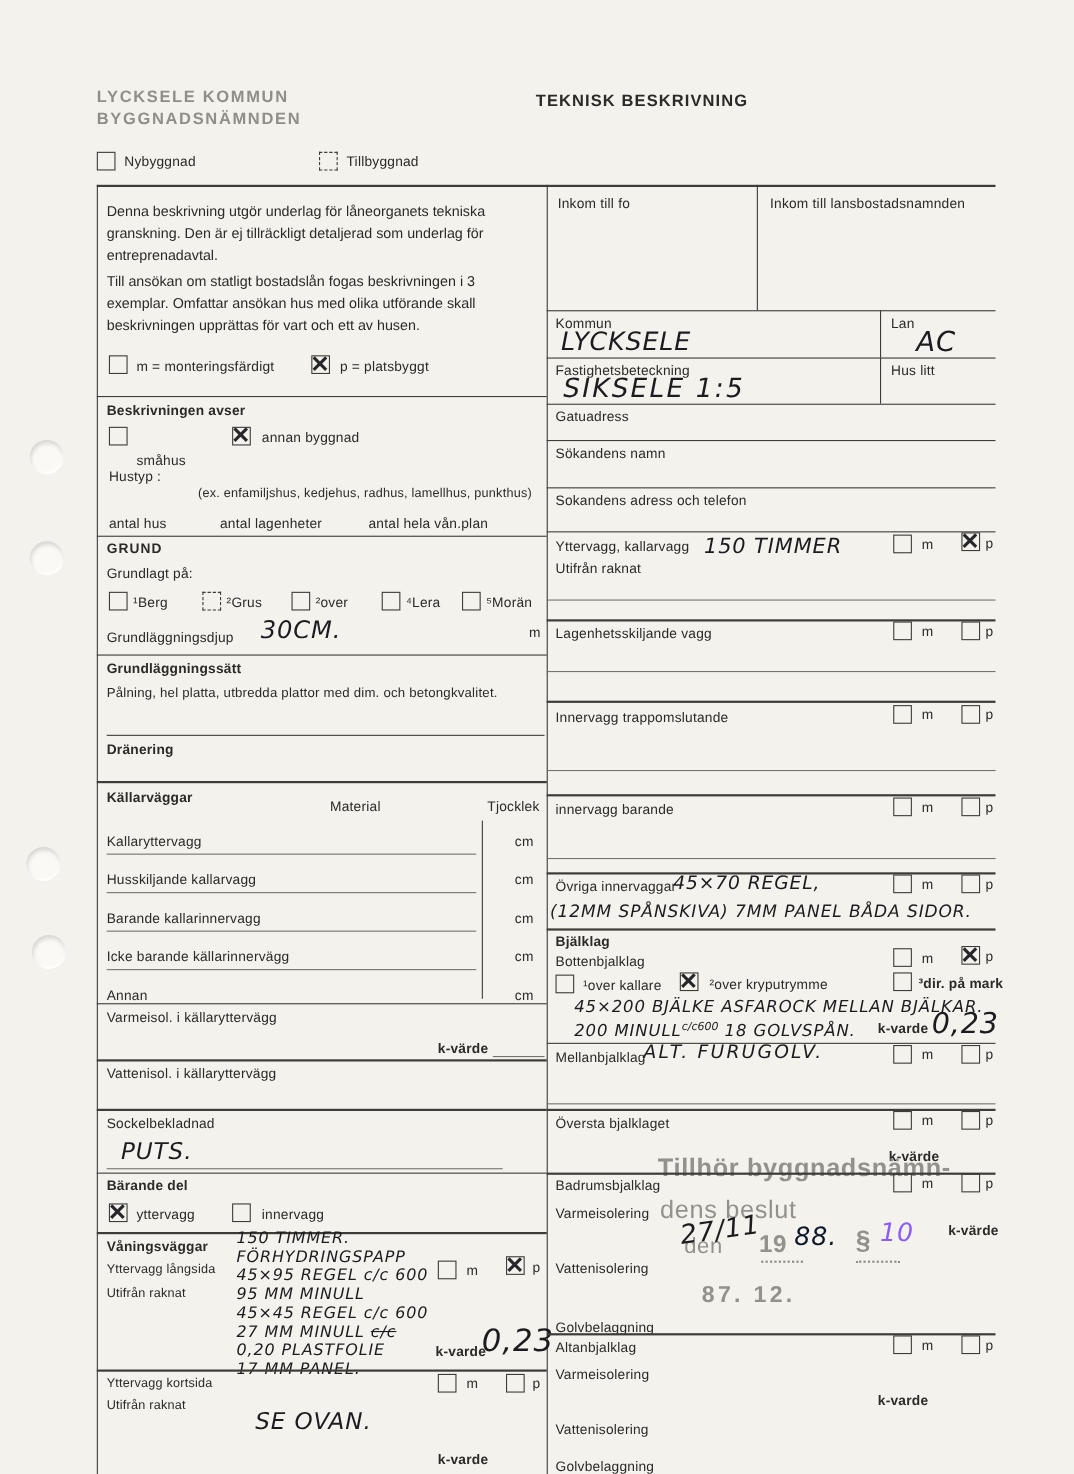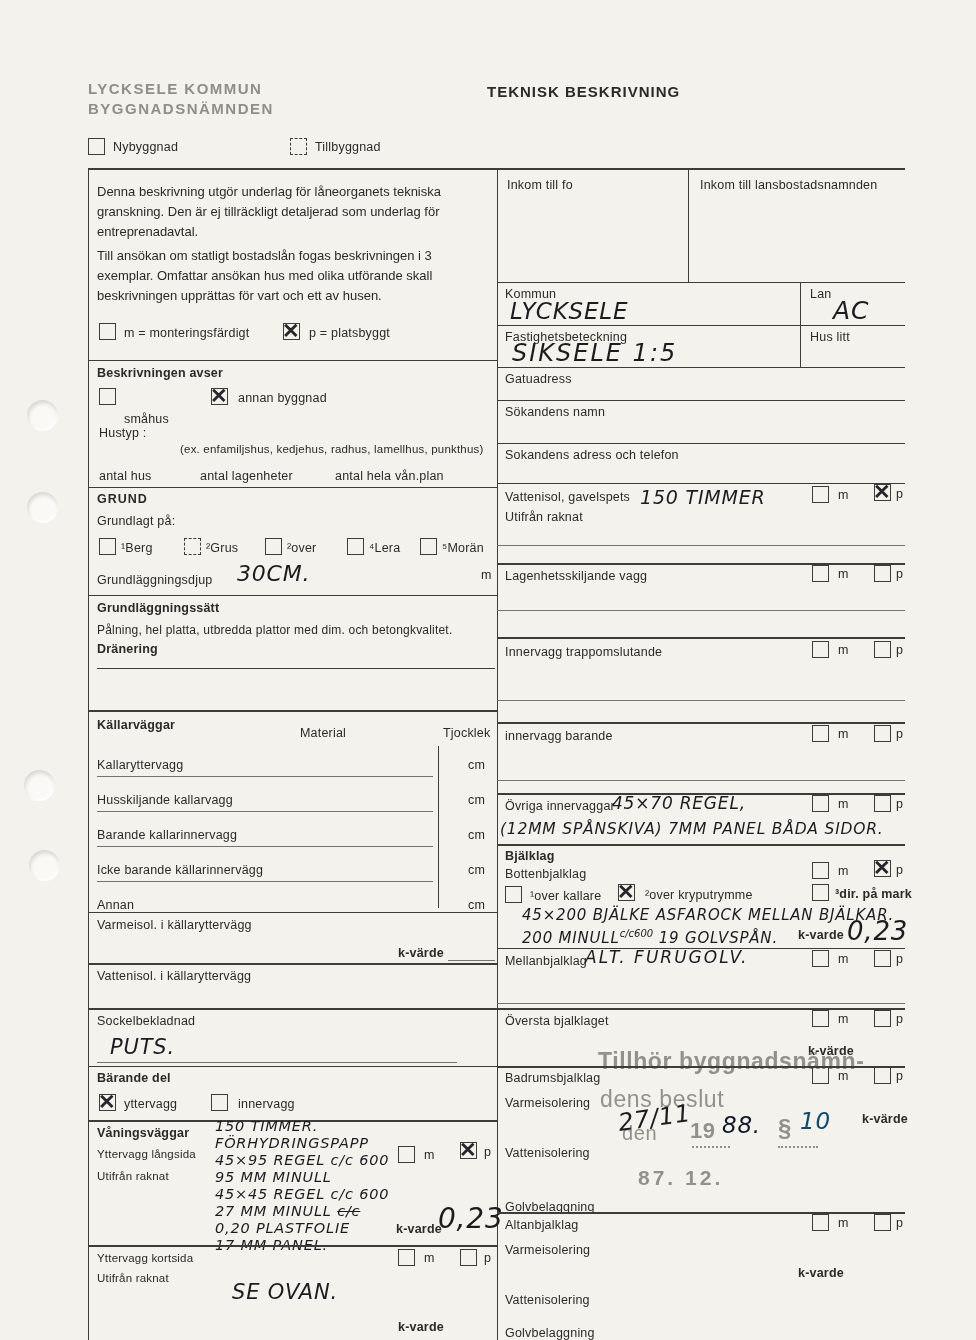--- a/index.html
+++ b/index.html
@@ -81,21 +81,21 @@
   <div class="lbl" style="left:369px;top:541px;">⁴Lera</div>
   <span class="cb" style="left:420px;top:538px;"></span>
   <div class="lbl" style="left:442px;top:541px;">⁵Morän</div>
   <div class="lbl" style="left:97px;top:573px;">Grundläggningsdjup</div>
   <div class="hw" style="left:237px;top:561px;font-size:22px;">30CM.</div>
   <div class="lbl" style="left:481px;top:568px;">m</div>
   <div class="hline" style="left:88px;top:595px;width:409px;"></div>
   <div class="lbl b" style="left:97px;top:601px;">Grundläggningssätt</div>
   <div class="lbl" style="left:97px;top:623px;font-size:12px;">Pålning, hel platta, utbredda plattor med dim. och betongkvalitet.</div>
   <div class="hline" style="left:97px;top:668px;width:398px;"></div>
-  <div class="lbl b" style="left:97px;top:642px;">Dränering</div>
+  <div class="lbl b" style="left:97px;top:674px;">Dränering</div>
   <div class="hline thick" style="left:88px;top:710px;width:409px;"></div>
 
   <div class="lbl b" style="left:97px;top:718px;">Källarväggar</div>
   <div class="lbl" style="left:300px;top:726px;">Material</div>
   <div class="lbl" style="left:443px;top:726px;">Tjocklek</div>
   <div class="vline" style="left:438px;top:746px;height:162px;"></div>
   <div class="lbl" style="left:97px;top:758px;">Kallaryttervagg</div>
   <div class="lbl" style="left:468px;top:758px;">cm</div>
   <div class="hline light" style="left:97px;top:776px;width:336px;"></div>
   <div class="lbl" style="left:97px;top:793px;">Husskiljande kallarvagg</div>
@@ -175,21 +175,21 @@
   <div class="lbl" style="left:810px;top:330px;">Hus litt</div>
   <div class="hline" style="left:497px;top:367px;width:408px;"></div>
 
   <div class="lbl" style="left:505px;top:372px;">Gatuadress</div>
   <div class="hline" style="left:497px;top:400px;width:408px;"></div>
   <div class="lbl" style="left:505px;top:405px;">Sökandens namn</div>
   <div class="hline" style="left:497px;top:443px;width:408px;"></div>
   <div class="lbl" style="left:505px;top:448px;">Sokandens adress och telefon</div>
   <div class="hline" style="left:497px;top:483px;width:408px;"></div>
 
-  <div class="lbl" style="left:505px;top:490px;">Vattenisol, gavelspets</div>
+  <div class="lbl" style="left:505px;top:490px;">Yttervagg, kallarvagg</div>
   <div class="lbl" style="left:505px;top:510px;">Utifrån raknat</div>
   <div class="hw" style="left:640px;top:486px;font-size:19px;">150 TIMMER</div>
   <span class="cb" style="left:812px;top:486px;"></span>
   <div class="lbl" style="left:838px;top:488px;">m</div>
   <span class="cb checked" style="left:874px;top:484px;"></span>
   <div class="lbl" style="left:896px;top:487px;">p</div>
   <div class="hline light" style="left:497px;top:545px;width:408px;"></div>
   <div class="hline thick" style="left:497px;top:563px;width:408px;"></div>
 
   <div class="lbl" style="left:505px;top:569px;">Lagenhetsskiljande vagg</div>
@@ -231,21 +231,21 @@
   <div class="lbl" style="left:838px;top:864px;">m</div>
   <span class="cb checked" style="left:874px;top:860px;"></span>
   <div class="lbl" style="left:896px;top:863px;">p</div>
   <span class="cb" style="left:505px;top:886px;"></span>
   <div class="lbl" style="left:530px;top:889px;">¹over kallare</div>
   <span class="cb checked" style="left:618px;top:884px;"></span>
   <div class="lbl" style="left:645px;top:888px;">²over kryputrymme</div>
   <span class="cb" style="left:812px;top:884px;"></span>
   <div class="lbl b" style="left:835px;top:887px;">³dir. på mark</div>
   <div class="hw" style="left:522px;top:906px;font-size:15px;">45×200 BJÄLKE   ASFAROCK MELLAN BJÄLKAR.</div>
-  <div class="hw" style="left:522px;top:928px;font-size:15px;"><span>200 MINULL</span><span class="supnote">c/c600</span> <span>19 GOLVSPÅN.</span></div>
+  <div class="hw" style="left:522px;top:928px;font-size:15px;"><span>200 MINULL</span><span class="supnote">c/c600</span> <span>18 GOLVSPÅN.</span></div>
   <div class="lbl b" style="left:798px;top:928px;">k-varde</div>
   <div class="hw" style="left:847px;top:916px;font-size:26px;">0,23</div>
   <div class="hline" style="left:497px;top:948px;width:408px;"></div>
 
   <div class="lbl" style="left:505px;top:954px;">Mellanbjalklag</div>
   <div class="hw" style="left:585px;top:947px;font-size:17px;letter-spacing:2px;">ALT. FURUGOLV.</div>
   <span class="cb" style="left:812px;top:950px;"></span>
   <div class="lbl" style="left:838px;top:952px;">m</div>
   <span class="cb" style="left:874px;top:950px;"></span>
   <div class="lbl" style="left:896px;top:952px;">p</div>
@@ -267,21 +267,21 @@
   <span class="cb" style="left:874px;top:1067px;"></span>
   <div class="lbl" style="left:896px;top:1069px;">p</div>
   <div class="lbl" style="left:505px;top:1096px;">Varmeisolering</div>
   <div class="stamp" style="left:600px;top:1086px;font-size:23px;font-weight:normal;">dens beslut</div>
   <div class="stamp" style="left:592px;top:1122px;font-size:20px;font-weight:normal;margin-left:30px;">den</div>
   <div class="hw" style="left:618px;top:1104px;font-size:24px;transform:rotate(-8deg);">27/11</div>
   <div class="stamp" style="left:690px;top:1118px;font-size:22px;">19</div>
   <div class="hw" style="left:722px;top:1112px;font-size:23px;color:#0f172a;">88.</div>
   <div class="hline dot" style="left:692px;top:1146px;width:38px;"></div>
   <div class="stamp" style="left:778px;top:1114px;font-size:24px;">§</div>
-  <div class="hw" style="left:800px;top:1108px;font-size:23px;color:#0c4a6e;">10</div>
+  <div class="hw" style="left:800px;top:1108px;font-size:23px;color:#8b5cf6;">10</div>
   <div class="hline dot" style="left:778px;top:1146px;width:40px;"></div>
   <div class="lbl b" style="left:862px;top:1112px;">k-värde</div>
   <div class="lbl" style="left:505px;top:1146px;">Vattenisolering</div>
   <div class="stamp" style="left:638px;top:1166px;font-size:21px;letter-spacing:3px;">87. 12.</div>
   <div class="lbl" style="left:505px;top:1200px;">Golvbelaggning</div>
   <div class="hline thick" style="left:497px;top:1212px;width:408px;"></div>
 
   <div class="lbl" style="left:505px;top:1218px;">Altanbjalklag</div>
   <span class="cb" style="left:812px;top:1214px;"></span>
   <div class="lbl" style="left:838px;top:1216px;">m</div>

